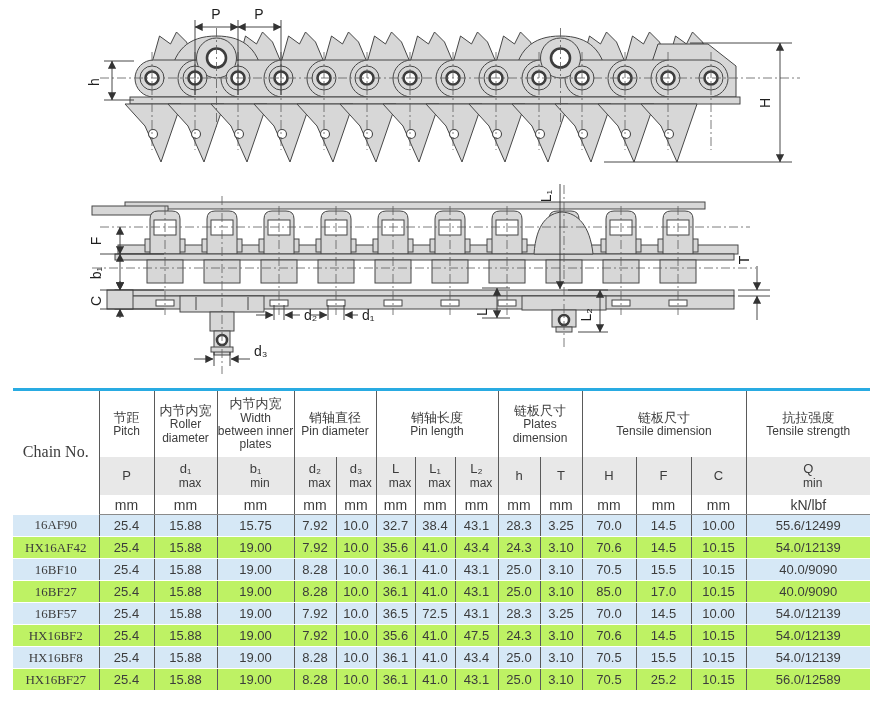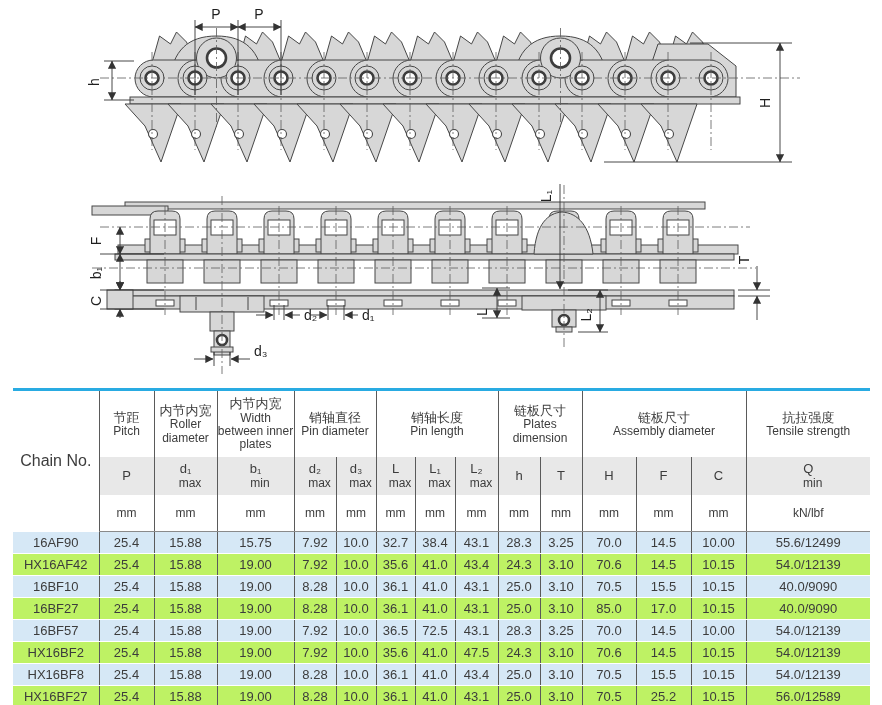--- a/index.html
+++ b/index.html
@@ -13,28 +13,28 @@
   .holeThick{fill:#ffffff;stroke:#3d3d3d;stroke-width:2.6;}
   .cl{stroke:#5a5a5a;stroke-width:0.8;fill:none;stroke-dasharray:9 3 2 3;}
   .dim{stroke:#333333;stroke-width:0.9;fill:none;}
   svg text{font-family:"Liberation Sans","DejaVu Sans",sans-serif;font-size:14px;fill:#1f1f1f;}
   
   .table-wrap{position:absolute;left:13px;top:388px;}
   table.spec{border-collapse:collapse;table-layout:fixed;width:857px;
              border-top:3px solid #29ABE2;}
   table.spec th,table.spec td{border-left:1px solid #5a5a5a;padding:0;margin:0;
              text-align:center;vertical-align:middle;font-weight:normal;color:#3c3c3c;}
-  .no-bl{border-left:none !important;}
+  .no-bl{border-left:none !important;font-family:Liberation Serif, serif;}
   .r-group th{height:66px;line-height:1.18;}
   .cn{font-size:13px;}
   .en{font-size:12px;line-height:1.12;}
   .r-sym th{height:38px;background:#e8e8e8;font-size:13px;line-height:1.15;}
   .sym{font-size:13px;}
   .qual{font-size:12px;margin-left:9px;}
-  .r-unit th{height:36px;font-size:12px;border-bottom:1px solid #8a8a8a;}
+  .r-unit th{height:19px;font-size:14px;border-bottom:1px solid #8a8a8a;}
   tbody td{height:21px;font-size:13px;border-bottom:1px solid #ffffff;}
   tr.alt{background:#d6e8f6;border-radius:9px;}
   tr.plain{background:#bef264;}
 </style>
 </head>
 <body>
 
 <div class="page">
 
 <svg class="drawing" width="882" height="386" viewBox="0 0 882 386">
@@ -294,21 +294,21 @@
       <th colspan="3">
               <div class="cn">销轴长度</div>
               <div class="en">Pin length</div>
             </th>
       <th colspan="2">
               <div class="cn">链板尺寸</div>
               <div class="en">Plates dimension</div>
             </th>
       <th colspan="3">
               <div class="cn">链板尺寸</div>
-              <div class="en">Assembly diameter</div>
+              <div class="en">Tensile dimension</div>
             </th>
       <th>
               <div class="cn">抗拉强度</div>
               <div class="en">Tensile strength</div>
             </th>
     </tr>
     <tr class="r-sym">
       <th>
               <div class="sym">P</div>
               <div class="qual"></div>

